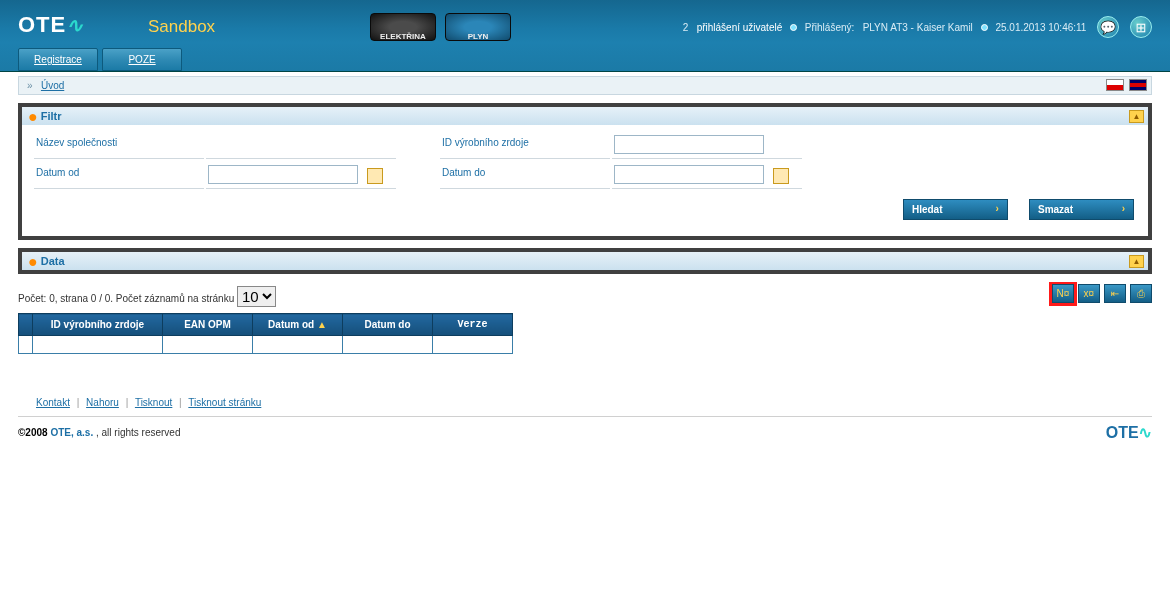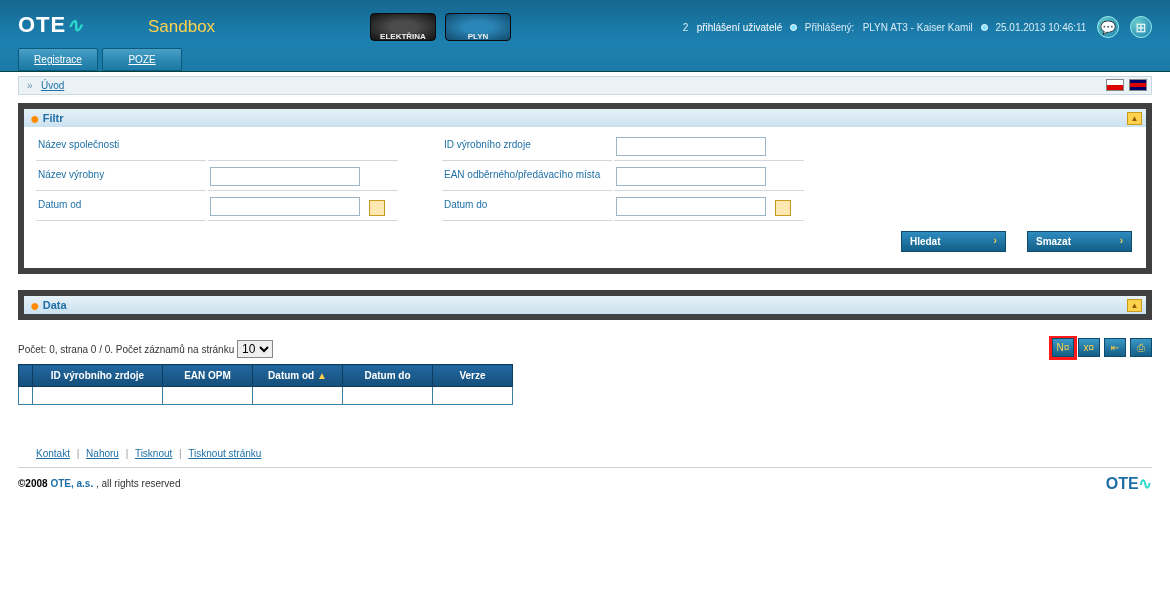--- a/index.html
+++ b/index.html
@@ -31,40 +31,40 @@
   .breadcrumb{background:#eaf2f6; border:1px solid #c8d7e0; margin:4px 18px 0 18px; padding:3px 8px; font-size:10px; position:relative;}
   .breadcrumb a{color:#1d6fa5;}
   .flags{position:absolute; right:4px; top:2px;}
   .flag{display:inline-block; width:18px; height:12px; border:1px solid #888; margin-left:2px;}
   .flag.cz{background:linear-gradient(180deg,#fff 50%,#d00 50%);}
   .flag.uk{background:linear-gradient(180deg,#006 33%,#d00 33%,#d00 66%,#006 66%);}
 
   
   .content{padding:8px 18px 25px 18px;}
   h1.page-title{font-size:15px; font-weight:bold; color:#000; padding:6px 0 4px 4px;}
-  .panel{border:6px solid #404040; margin-bottom:16px;}
+  .panel{border:4px solid #404040; margin-bottom:8px;}
   .panel-head{background:linear-gradient(180deg,#e6f1f8,#cbe1ef); padding:3px 6px; font-size:11px; color:#1d6fa5; font-weight:bold; position:relative;}
   .panel-head .bullet{color:#ff8a00; font-size:16px; line-height:11px; vertical-align:-2px;}
   .collapse-btn{position:absolute; right:4px; top:3px; width:15px; height:13px; background:#ffd24d; border:1px solid #c99a1e; color:#8e5c00; font-size:8px; text-align:center; line-height:11px; cursor:pointer;}
   .panel-body{padding:4px 10px; background:#fff;}
 
   .filter-table td{padding:4px 2px; vertical-align:top;}
   .filter-table td.fld-label{color:#1d6fa5; font-size:10px; width:170px; padding-top:6px; border-bottom:1px solid #cfd8de;}
   .filter-table td.fld-input{width:190px; border-bottom:1px solid #cfd8de;}
   .filter-table td.gap{width:40px;}
   .filter-table .row-last td{border-bottom:none;}
   input.txt{width:150px; height:19px; border:1px solid #9db6c7; padding:0 2px; font-size:11px;}
   .cal{display:inline-block; width:16px; height:16px; border:1px solid #c99a1e; background:#ffe9b3; margin-left:6px; vertical-align:middle; cursor:pointer;}
 
   .btn-row{text-align:right; padding:8px 4px 12px 4px;}
   .action-btn{display:inline-block; width:105px; background:linear-gradient(180deg,#2e8dc0,#135e86); border:1px solid #0f4b6c; color:#fff; font-weight:bold; font-size:10px; padding:4px 8px; cursor:pointer; margin-left:18px; position:relative; text-align:left;}
   .action-btn::after{content:"›"; color:#ffd24d; position:absolute; right:8px; top:3px;}
 
   .data-meta{font-size:10px; color:#333; padding:4px 0;}
-  select.pagesize{border:1px solid #888; font-size:12px;}
+  select.pagesize{border:1px solid #888; font-size:15px;}
 
   .tool-icons{float:right; padding-top:2px;}
   .ticon{display:inline-block; width:22px; height:19px; background:linear-gradient(180deg,#3a98c6,#135e86); border:1px solid #0f4b6c; margin-left:1px; text-align:center; color:#ffd24d; font-size:10px; line-height:18px; cursor:pointer;}
   .ticon.hl{outline:3px solid #ff1a1a; position:relative; z-index:2;}
 
   table.grid{border-collapse:collapse; margin-top:2px;}
   table.grid th{background:linear-gradient(180deg,#2268a0,#154f7a); color:#fff; font-size:10px; font-weight:bold; padding:5px 6px; border:1px solid #0d3d5e;}
   table.grid td{border:1px solid #3a7ea8; height:18px; background:#fff;}
   .sort{color:#ffd24d;}
 
@@ -129,27 +129,20 @@
       <span class="collapse-btn">▲</span>
     </div>
     <div class="panel-body">
       <table class="filter-table">
           <tbody>
         <tr>
           <td class="fld-label">Název společnosti</td>
           <td class="fld-input"></td>
           <td class="gap"></td>
           <td class="fld-label">ID výrobního zrdoje</td>
-          <td class="fld-input"><input class="txt" value="" style=""></td>
-        </tr>
-        <tr>
-          <td class="fld-label">Název výrobny</td>
-          <td class="fld-input"><input class="txt" value="" style=""></td>
-          <td class="gap"></td>
-          <td class="fld-label">EAN odběrného/předávacího místa</td>
           <td class="fld-input"><input class="txt" value="" style=""></td>
         </tr>
         <tr>
           <td class="fld-label">Datum od</td>
           <td class="fld-input">
             <input class="txt" value="" style="">
             <span class="cal"></span>
           </td>
           <td class="gap"></td>
           <td class="fld-label">Datum do</td>
@@ -195,21 +188,21 @@
     <thead>
         <tr>
       <th style="width:14px;"></th>
       <th style="width:130px;">ID výrobního zrdoje</th>
       <th style="width:90px;">EAN OPM</th>
       <th style="width:90px;">
         <span>Datum od</span>
         <span class="sort">▲</span>
       </th>
       <th style="width:90px;">Datum do</th>
-      <th style="width:80px;">Verze</th>
+      <th style="width:80px;font-family:Liberation Mono, monospace;">Verze</th>
     </tr>
       </thead>
     <tbody>
       <tr>
         <td></td>
           <td></td>
           <td></td>
           <td></td>
           <td></td>
           <td></td>

